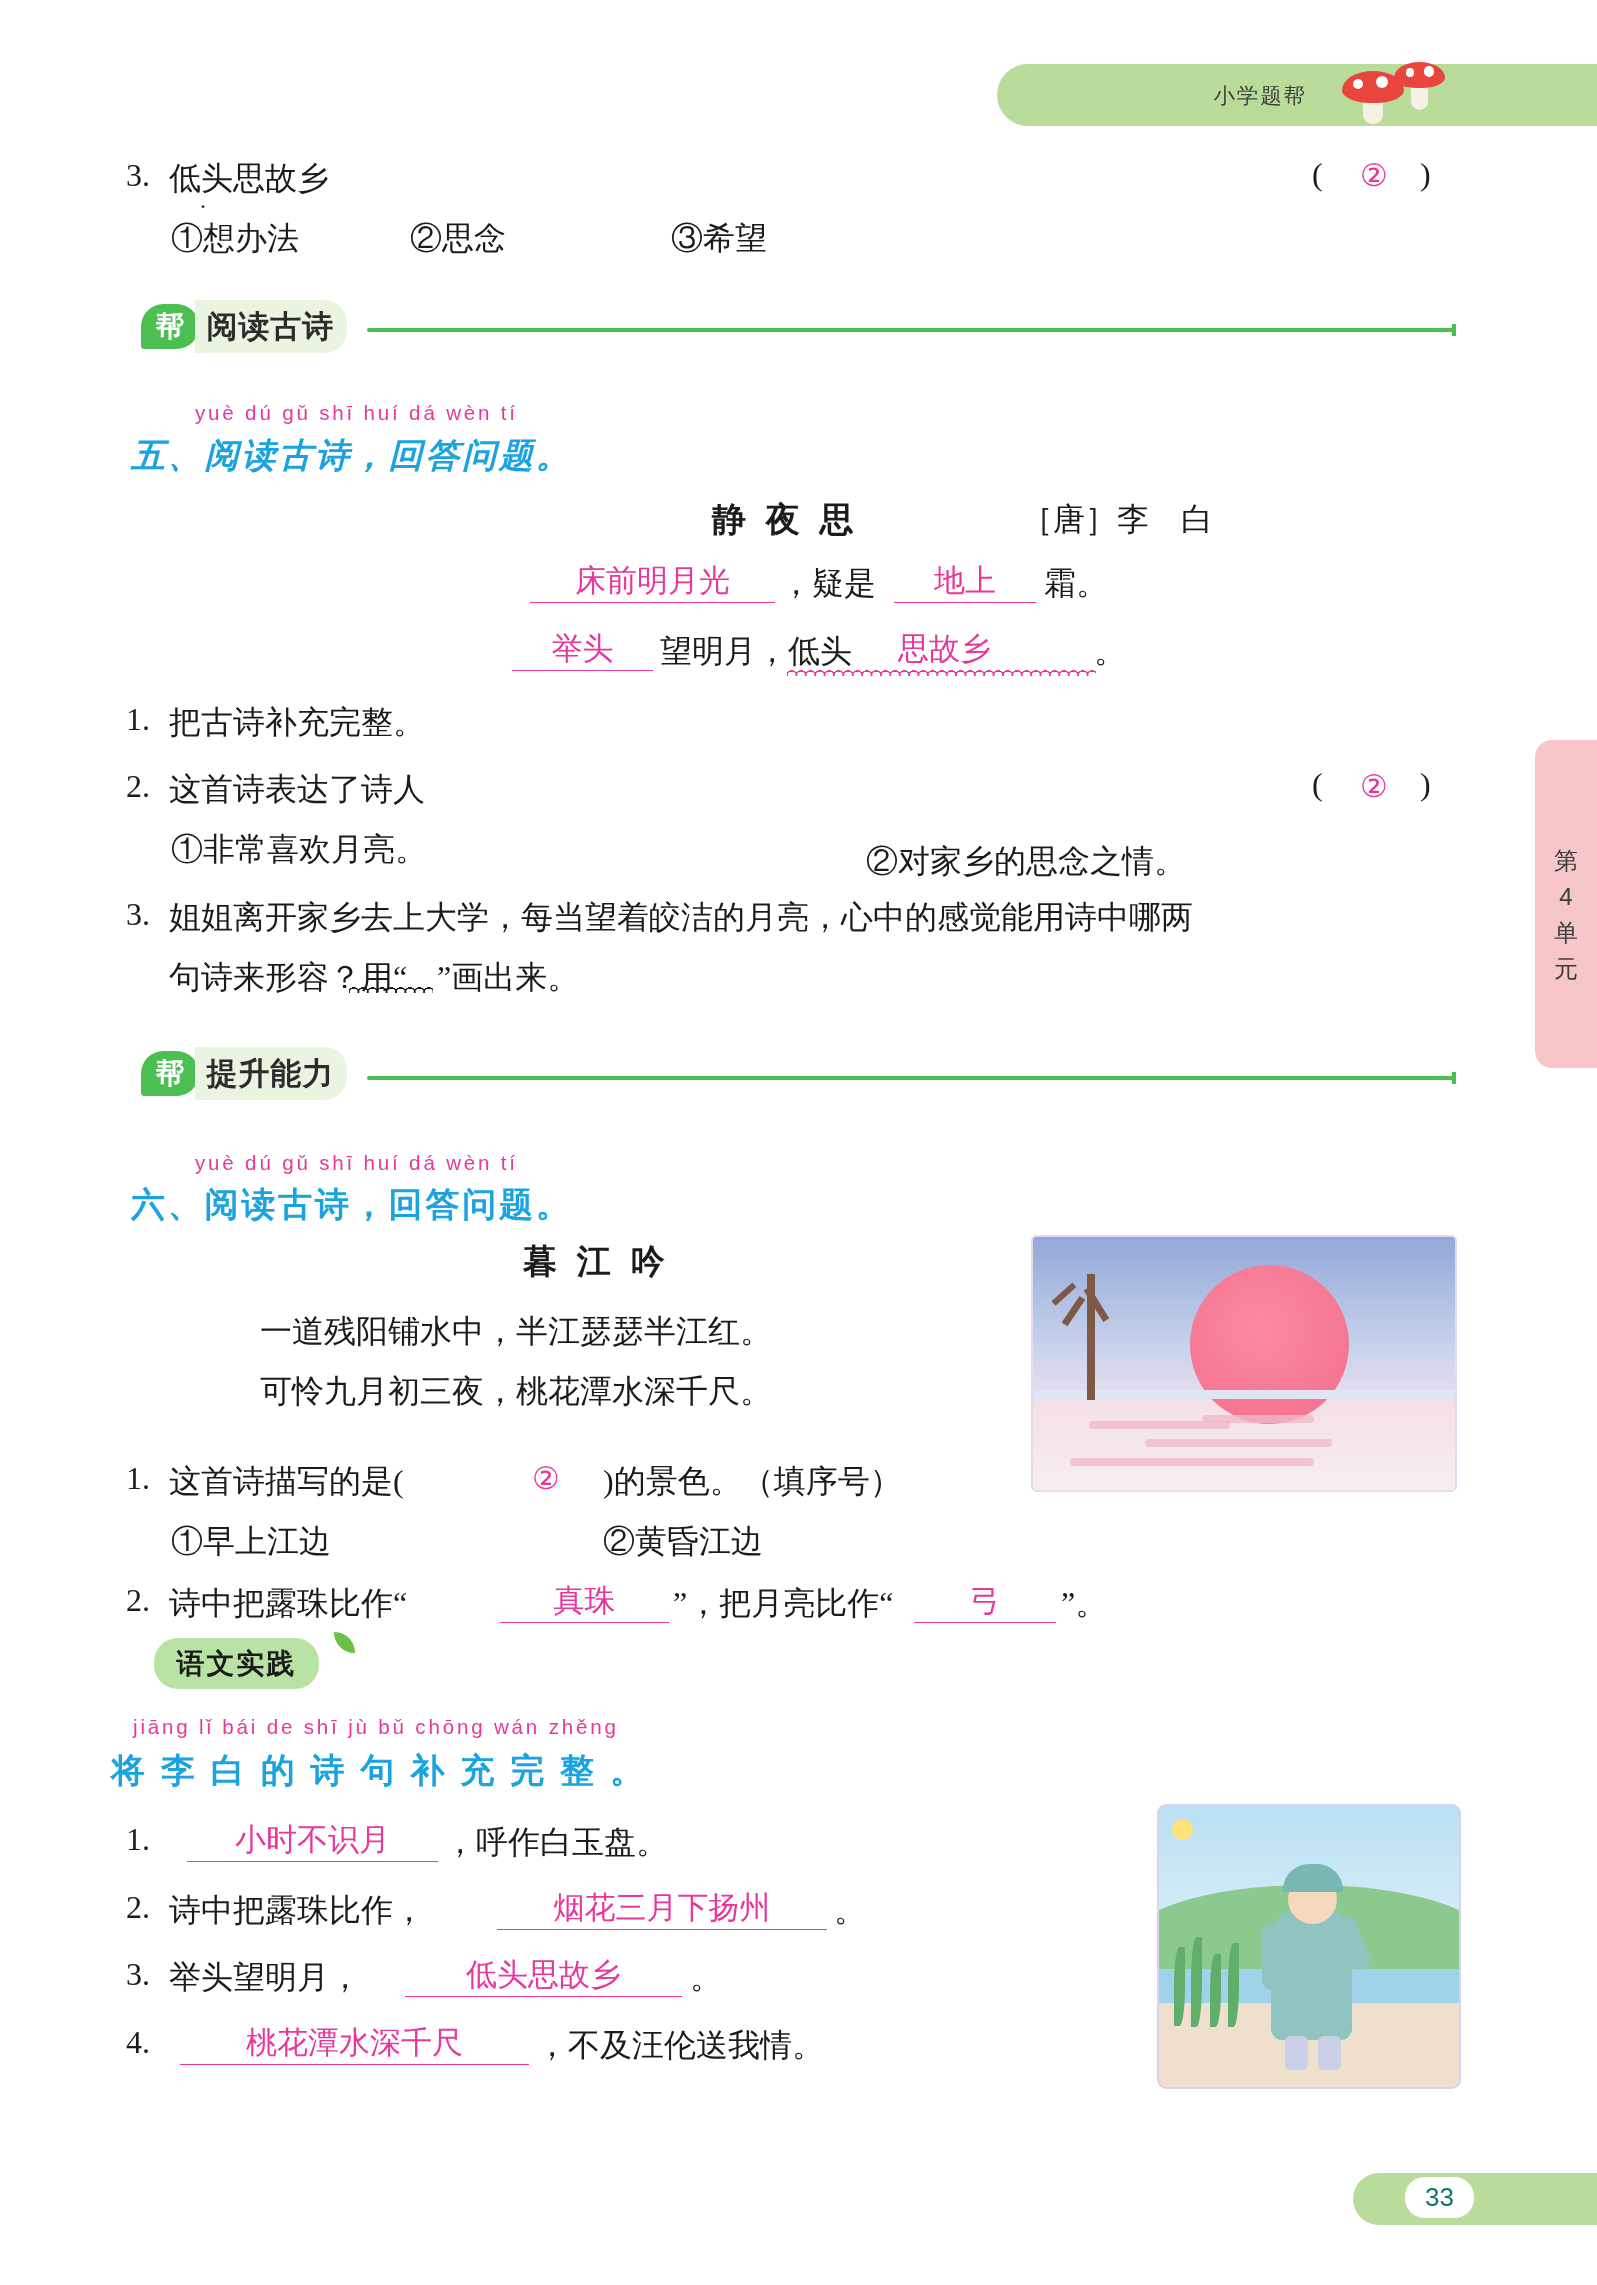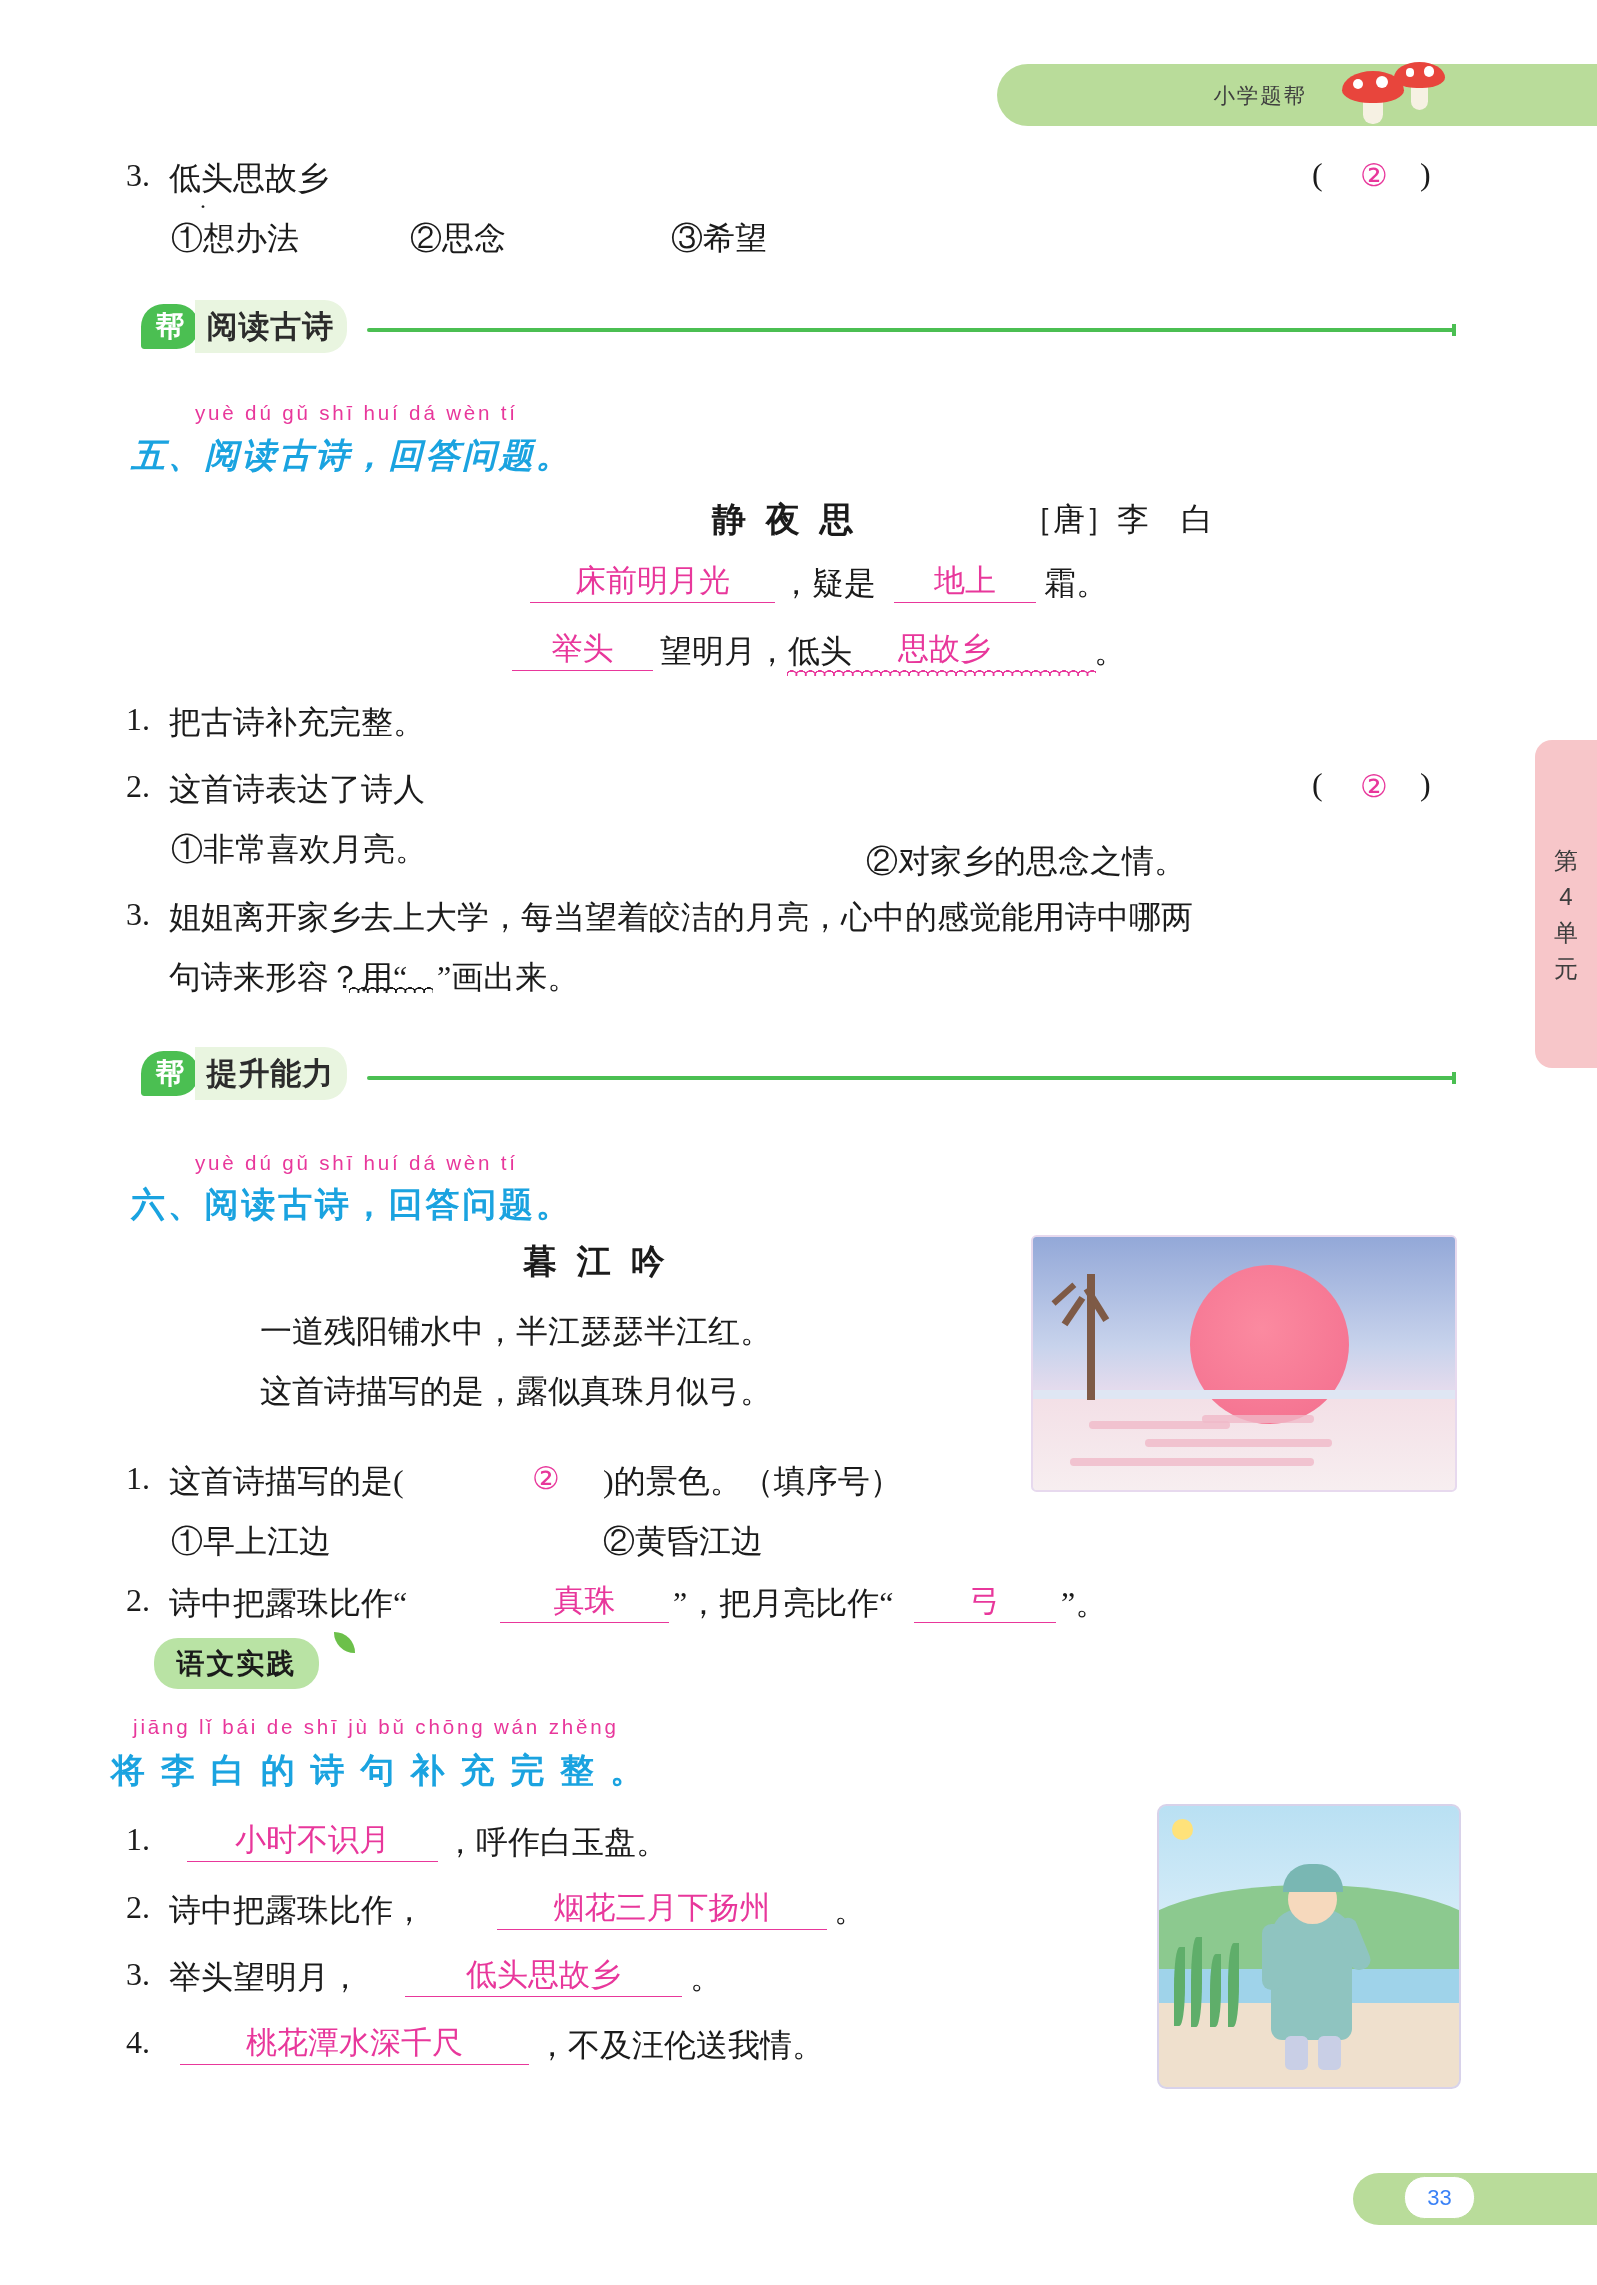--- a/index.html
+++ b/index.html
@@ -40,21 +40,21 @@
 
   
   .bottom-bar{
     position:absolute;right:0;bottom:60px;width:244px;height:52px;
     background:#b9dc9a;border-radius:26px 0 0 26px;
   }
   .page-num{
     position:absolute;right:122px;bottom:66px;
     width:69px;height:41px;background:#fff;border-radius:20.6px;
     border:1.9px solid #b9dc9a;
-    font-size:22px;color:#3b82f6;text-align:center;line-height:41px;
+    font-size:26px;color:#0f766e;text-align:center;line-height:41px;
     font-family:"Liberation Sans",sans-serif;
   }
 
   
   .txt{position:absolute;white-space:nowrap;color:#1b1b1b;}
   .s34{font-size:32px;}
 
   .blue{color:#1aa3e0;}
 
   
@@ -222,21 +222,21 @@
     <div class="bang">帮</div>
     <div class="sec-label">提升能力</div>
   </div>
   <div class="sec-rule" style="left:367px;top:1076px;width:1087px;"></div>
 
   <div class="pinyin" style="left:195px;top:1151px;">yuè dú  gǔ shī   huí dá wèn tí</div>
   <div class="txt blue" style="left:131px;top:1182px;font-size:34px;letter-spacing:2.8px;font-weight:bold;">六、阅读古诗，回答问题。</div>
 
   <div class="txt" style="left:487px;top:1239px;font-size:34px;letter-spacing:5.6px;font-weight:bold;margin-left:36px;">暮 江 吟</div>
   <div class="txt s34" style="left:260px;top:1310px;">一道残阳铺水中，半江瑟瑟半江红。</div>
-  <div class="txt s34" style="left:260px;top:1370px;">这首诗描写的是，露似真珠月似弓。</div>
+  <div class="txt s34" style="left:260px;top:1370px;">可怜九月初三夜，桃花潭水深千尺。</div>
 
   <div class="pic1">
     <div class="p1-sky"></div>
     <div class="p1-water"></div>
     <div class="p1-sun"></div>
     <div class="p1-shore"></div>
     <div class="p1-trunk" style="left:54px;top:37px;width:8.4px;height:126px;"></div>
     <div class="p1-trunk" style="left:37px;top:58px;width:6.6px;height:32px;transform:rotate(34deg);"></div>
     <div class="p1-trunk" style="left:60px;top:49px;width:6.6px;height:37px;transform:rotate(-32deg);"></div>
     <div class="p1-trunk" style="left:28px;top:43px;width:5.6px;height:28px;transform:rotate(48deg);"></div>

